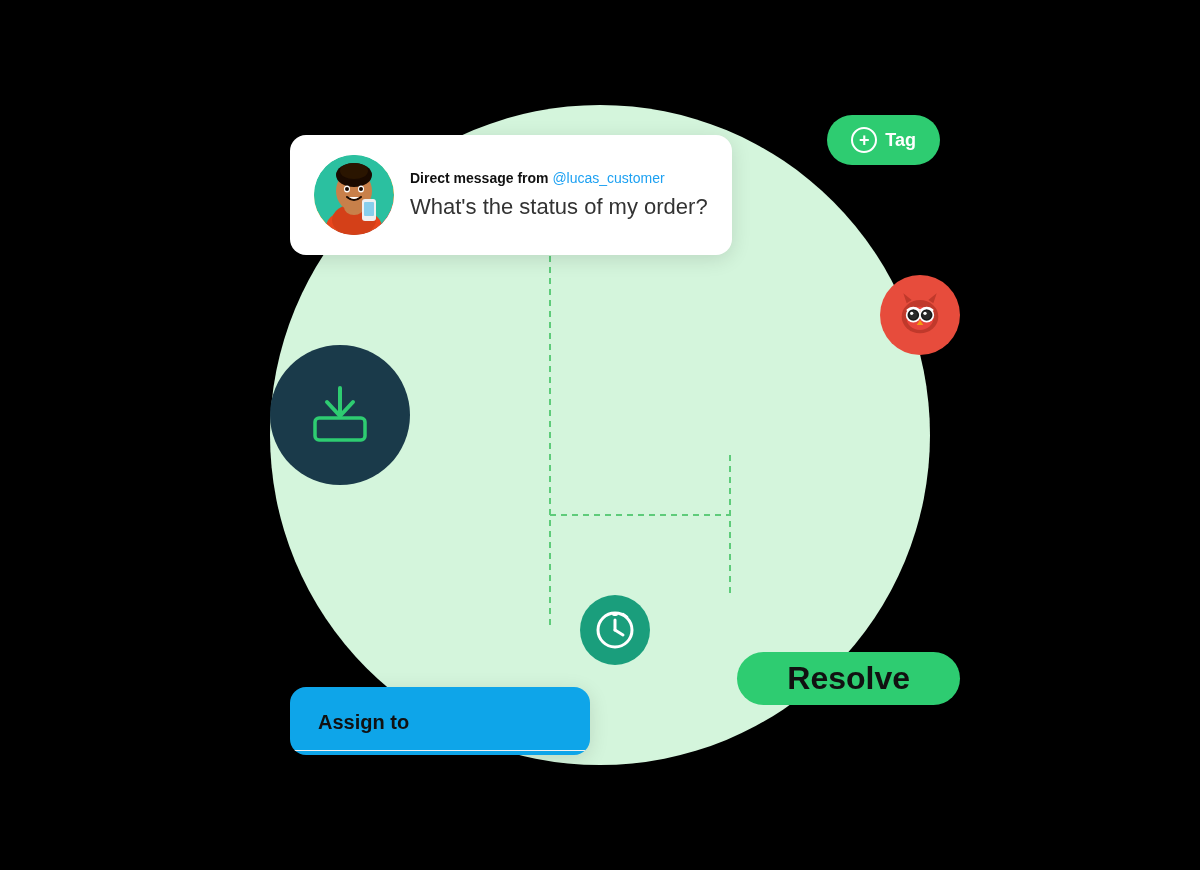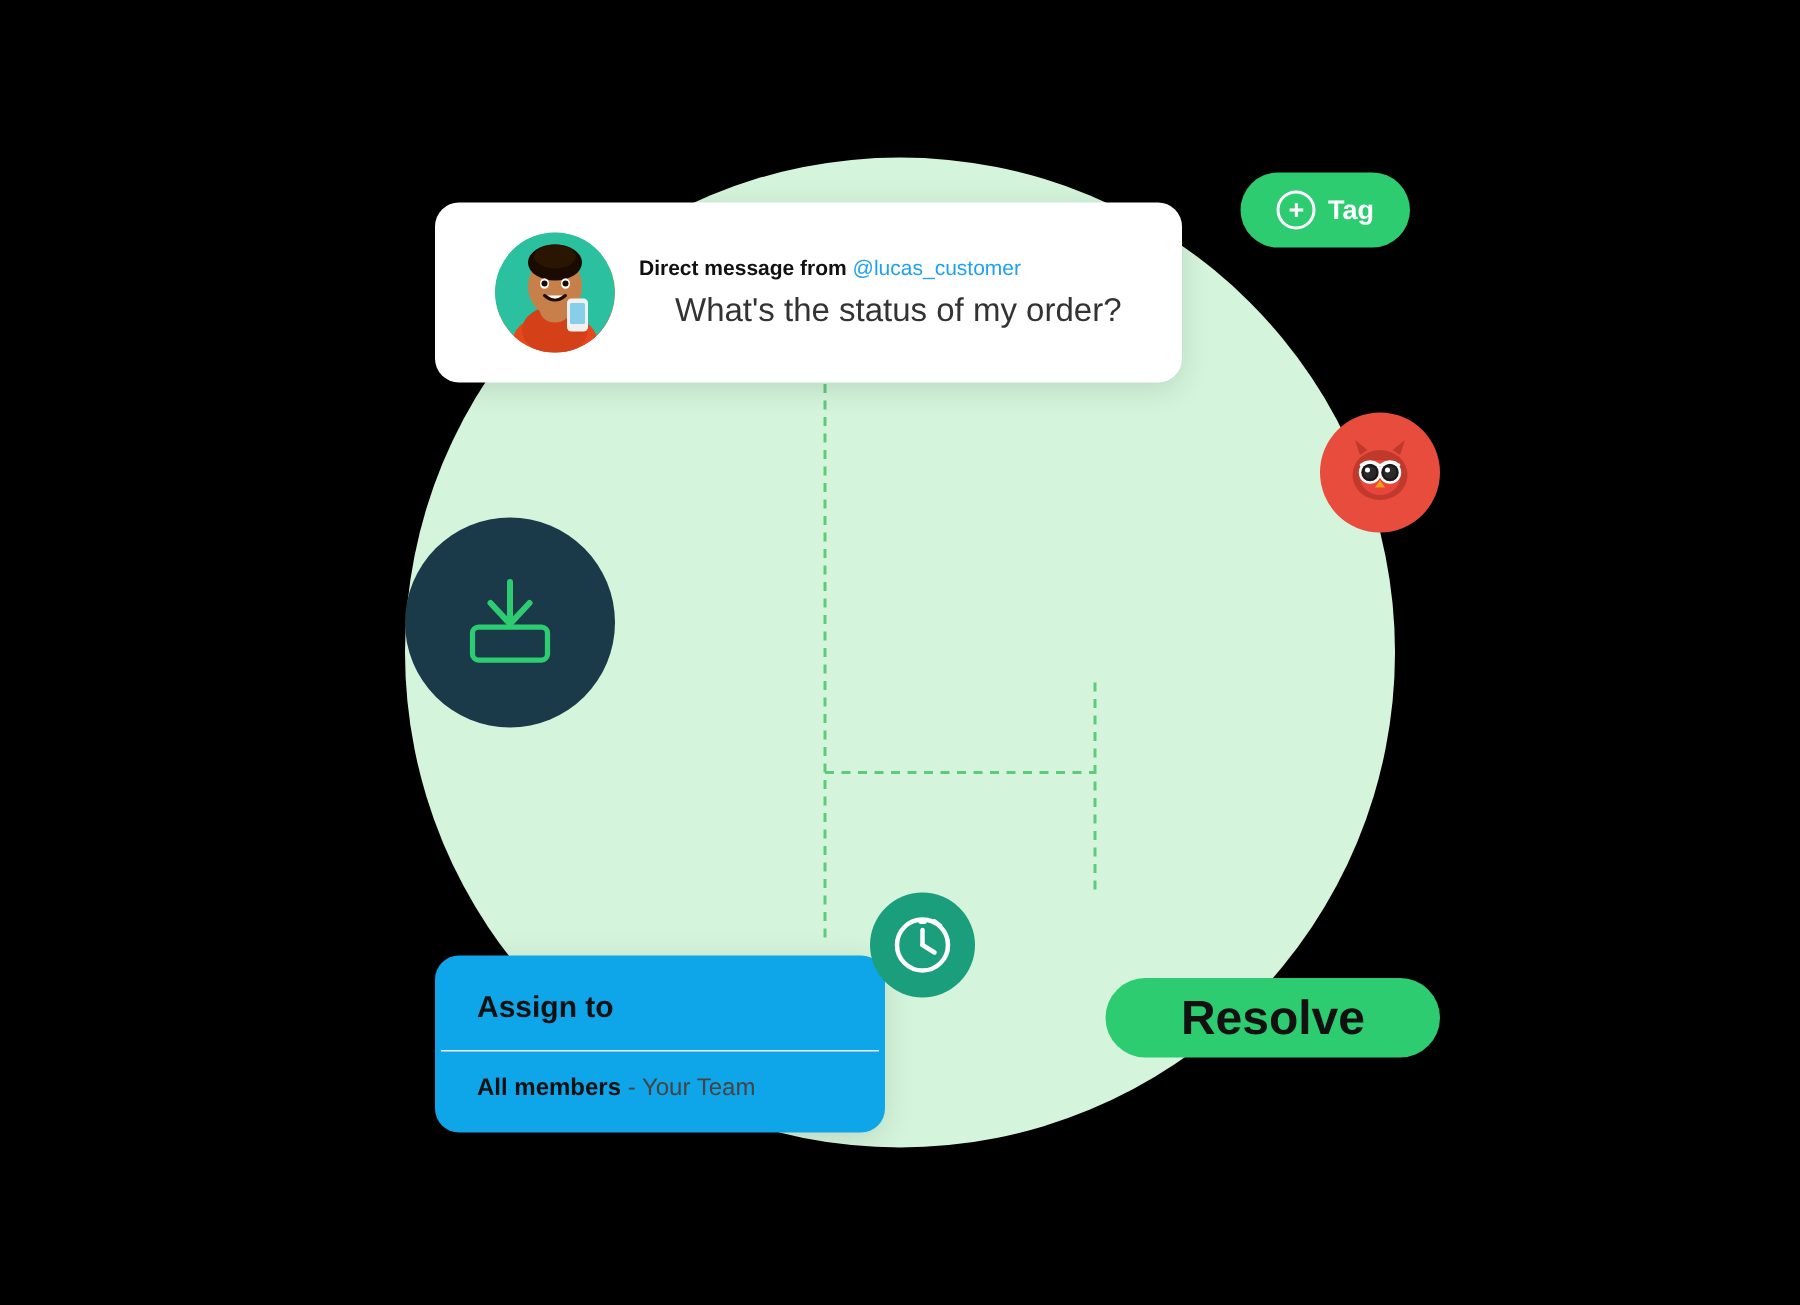--- a/index.html
+++ b/index.html
@@ -43,21 +43,21 @@
       pointer-events: none;
     }
 
     
     .dm-card {
       position: absolute;
       top: 100px;
       left: 140px;
       background: #fff;
       border-radius: 16px;
-      padding: 20px 40px;
+      padding: 20px 24px;
       box-shadow: 0 4px 20px rgba(0,0,0,0.12);
       display: flex;
       align-items: center;
       gap: 16px;
       z-index: 10;
       min-width: 420px;
     }
 
     .avatar-face {
       width: 80px;
@@ -92,21 +92,20 @@
 
     .dm-username {
       color: #1da1f2;
       font-weight: 400;
     }
 
     .dm-text {
       font-size: 22px;
       color: #333;
       font-weight: 400;
-      margin-left: 24px;
     }
 
     
     .tag-btn {
       position: absolute;
       top: 80px;
       right: 110px;
       background: #2ecc71;
       color: #fff;
       border-radius: 30px;
@@ -384,23 +383,20 @@
       <rect x="10" y="38" width="50" height="22" rx="4" stroke="#2ecc71" stroke-width="3.5" fill="none"></rect>
 
       <line x1="35" y1="8" x2="35" y2="34" stroke="#2ecc71" stroke-width="4" stroke-linecap="round"></line>
       <polyline points="22,22 35,36 48,22" stroke="#2ecc71" stroke-width="4" fill="none" stroke-linecap="round" stroke-linejoin="round"></polyline>
     </svg>
   </div>
 
 
   <div class="assign-card">
     <div class="assign-title">Assign to</div>
-    <div class="assign-item">
-      <strong>All members</strong><span> - Your Team</span>
-    </div>
   </div>
 
   <div class="clock-circle">
     <svg viewBox="0 0 40 40" width="40" height="40" xmlns="http://www.w3.org/2000/svg">
       <circle cx="20" cy="20" r="17" stroke="#fff" stroke-width="3" fill="none"></circle>
       <line x1="20" y1="20" x2="20" y2="10" stroke="#fff" stroke-width="3" stroke-linecap="round"></line>
       <line x1="20" y1="20" x2="28" y2="25" stroke="#fff" stroke-width="3" stroke-linecap="round"></line>
 
       <rect x="17" y="2" width="6" height="4" rx="2" fill="#fff"></rect>
       <line x1="28" y1="4" x2="32" y2="7" stroke="#fff" stroke-width="2.5" stroke-linecap="round"></line>

